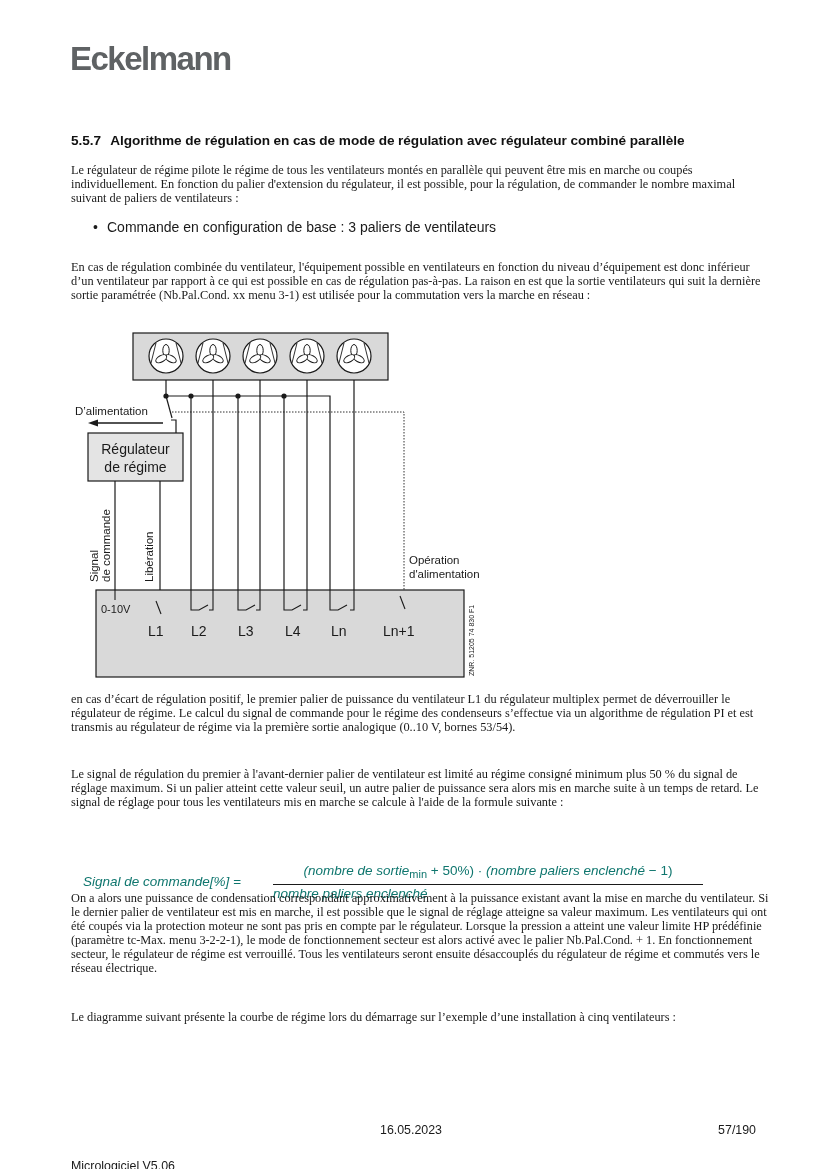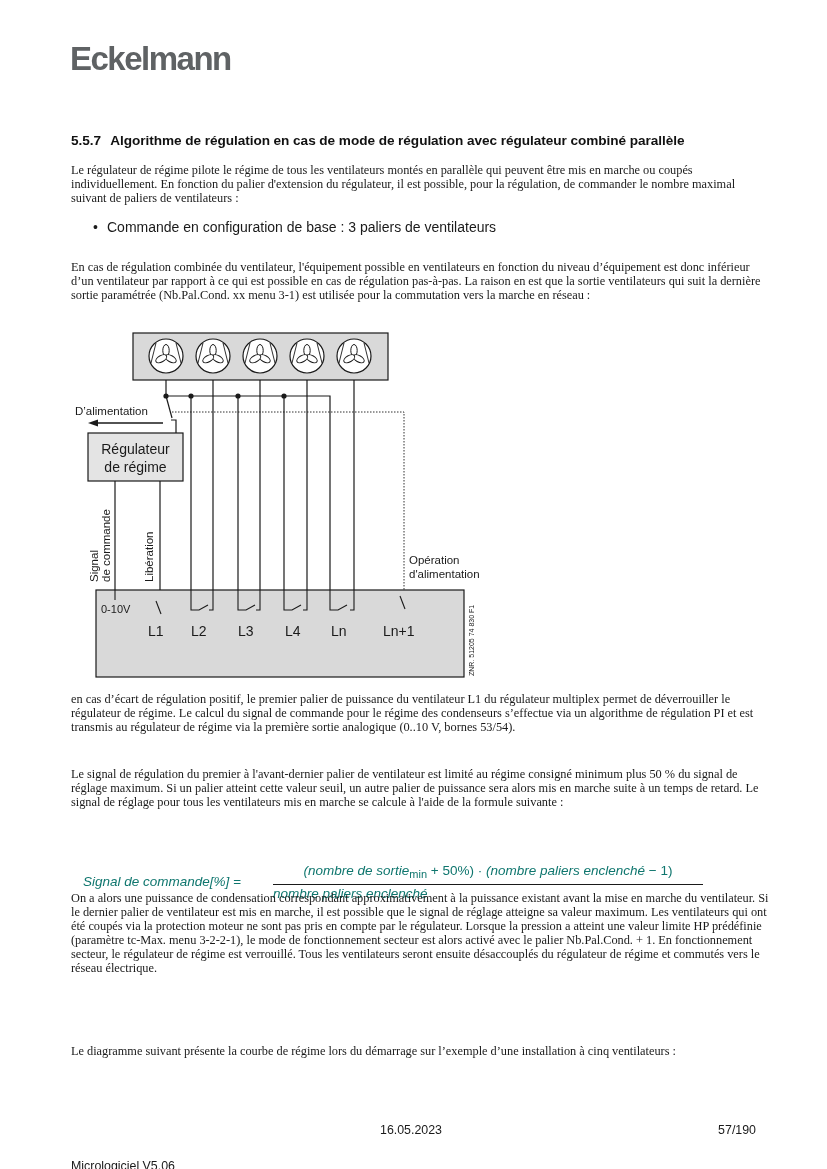--- a/index.html
+++ b/index.html
@@ -167,17 +167,17 @@
     <div class="numer">
       <span>(nombre de sortie</span><sub>min</sub><span class="up"> + 50%)</span><span class="up"> · </span><span>(nombre paliers enclenché</span><span class="up"> − 1)</span>
     </div>
     <div class="bar"></div>
     <div class="denom">nombre paliers enclenché</div>
   </div>
 </div>
 
 <p class="para" style="top:891px;">On a alors une puissance de condensation correspondant approximativement à la puissance existant avant la mise en marche du ventilateur. Si le dernier palier de ventilateur est mis en marche, il est possible que le signal de réglage atteigne sa valeur maximum. Les ventilateurs qui ont été coupés via la protection moteur ne sont pas pris en compte par le régulateur. Lorsque la pression a atteint une valeur limite HP prédéfinie (paramètre tc-Max. menu 3-2-2-1), le mode de fonctionnement secteur est alors activé avec le palier Nb.Pal.Cond. + 1. En fonctionnement secteur, le régulateur de régime est verrouillé. Tous les ventilateurs seront ensuite désaccouplés du régulateur de régime et commutés vers le réseau électrique.</p>
 
-<p class="para" style="top:1044px;">Le diagramme suivant présente la courbe de régime lors du démarrage sur l’exemple d’une installation à cinq ventilateurs :</p>
+<p class="para" style="top:1010px;">Le diagramme suivant présente la courbe de régime lors du démarrage sur l’exemple d’une installation à cinq ventilateurs :</p>
 
 <div class="footer" style="left:71px;margin-top:36px;">Micrologiciel V5.06</div>
 <div class="footer" style="left:380px;">16.05.2023</div>
 <div class="footer" style="right:71px;">57/190</div>
 
 </body></html>

